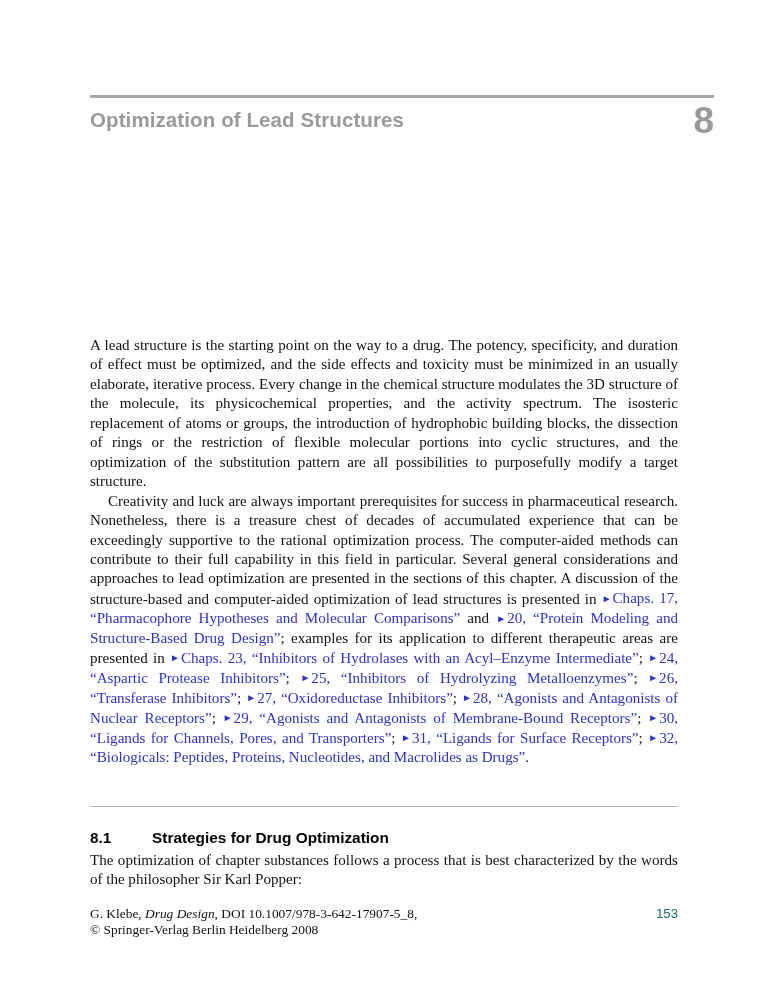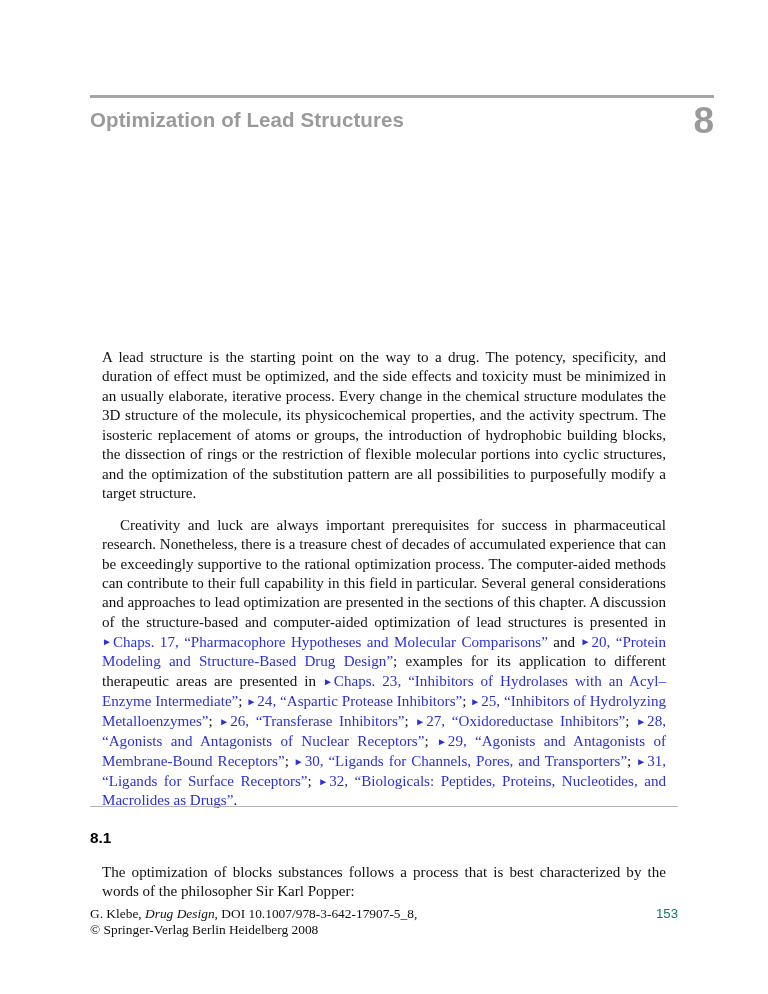--- a/index.html
+++ b/index.html
@@ -53,21 +53,21 @@
     left: 90px;
     top: 336px;
     width: 588px;
   }
   .para {
     font-family: "Liberation Serif", serif;
     font-size: 15.1px;
     line-height: 19.45px;
     color: #111111;
     text-align: justify;
-    margin: 12px;
+    margin: 0;
     word-spacing: -0.1px;
   }
   .para.indent {
     text-indent: 18px;
   }
   .link {
     color: #2b31d8;
   }
   .tri {
     color: #2b31d8;
@@ -148,25 +148,26 @@
   <div class="body-block">
     <p class="para">A lead structure is the starting point on the way to a drug. The potency, specificity, and duration of effect must be optimized, and the side effects and toxicity must be minimized in an usually elaborate, iterative process. Every change in the chemical structure modulates the 3D structure of the molecule, its physicochemical properties, and the activity spectrum. The isosteric replacement of atoms or groups, the introduction of hydrophobic building blocks, the dissection of rings or the restriction of flexible molecular portions into cyclic structures, and the optimization of the substitution pattern are all possibilities to purposefully modify a target structure.</p>
 
     <p class="para indent"><span>Creativity and luck are always important prerequisites for success in pharmaceutical research. Nonetheless, there is a treasure chest of decades of accumulated experience that can be exceedingly supportive to the rational optimization process. The computer-aided methods can contribute to their full capability in this field in particular. Several general considerations and approaches to lead optimization are presented in the sections of this chapter. A discussion of the structure-based and computer-aided optimization of lead structures is presented in </span><span id="refs-slot"><span class="tri">►</span><span class="link">Chaps. 17, “Pharmacophore Hypotheses and Molecular Comparisons”</span><span> and </span><span class="tri">►</span><span class="link">20, “Protein Modeling and Structure-Based Drug Design”</span><span>; examples for its application to different therapeutic areas are presented in </span><span class="tri">►</span><span class="link">Chaps. 23, “Inhibitors of Hydrolases with an Acyl–Enzyme Intermediate”</span><span>; </span><span class="tri">►</span><span class="link">24, “Aspartic Protease Inhibitors”</span><span>; </span><span class="tri">►</span><span class="link">25, “Inhibitors of Hydrolyzing Metalloenzymes”</span><span>; </span><span class="tri">►</span><span class="link">26, “Transferase Inhibitors”</span><span>; </span><span class="tri">►</span><span class="link">27, “Oxidoreductase Inhibitors”</span><span>; </span><span class="tri">►</span><span class="link">28, “Agonists and Antagonists of Nuclear Receptors”</span><span>; </span><span class="tri">►</span><span class="link">29, “Agonists and Antagonists of Membrane-Bound Receptors”</span><span>; </span><span class="tri">►</span><span class="link">30, “Ligands for Channels, Pores, and Transporters”</span><span>; </span><span class="tri">►</span><span class="link">31, “Ligands for Surface Receptors”</span><span>; </span><span class="tri">►</span><span class="link">32, “Biologicals: Peptides, Proteins, Nucleotides, and Macrolides as Drugs”</span><span>.</span></span></p>
   </div>
 
   <div class="section-wrap">
     <div class="section-rule"></div>
     <div class="section-head">
       <span class="section-num">8.1</span>
+      <span class="section-title">Strategies for Drug Optimization</span>
     </div>
   </div>
 
   <div class="after-section">
-    <p class="para">The optimization of blocks substances follows a process that is best characterized by the words of the philosopher Sir Karl Popper:</p>
+    <p class="para">The optimization of chapter substances follows a process that is best characterized by the words of the philosopher Sir Karl Popper:</p>
   </div>
 
   <div class="footer">
     <div class="footer-line"><span>G. Klebe, </span><em>Drug Design</em><span>, DOI 10.1007/978-3-642-17907-5_8,</span><span class="page-number">153</span></div>
     <div class="footer-line">© Springer-Verlag Berlin Heidelberg 2008</div>
   </div>
 
 </div>
 
 </body></html>

